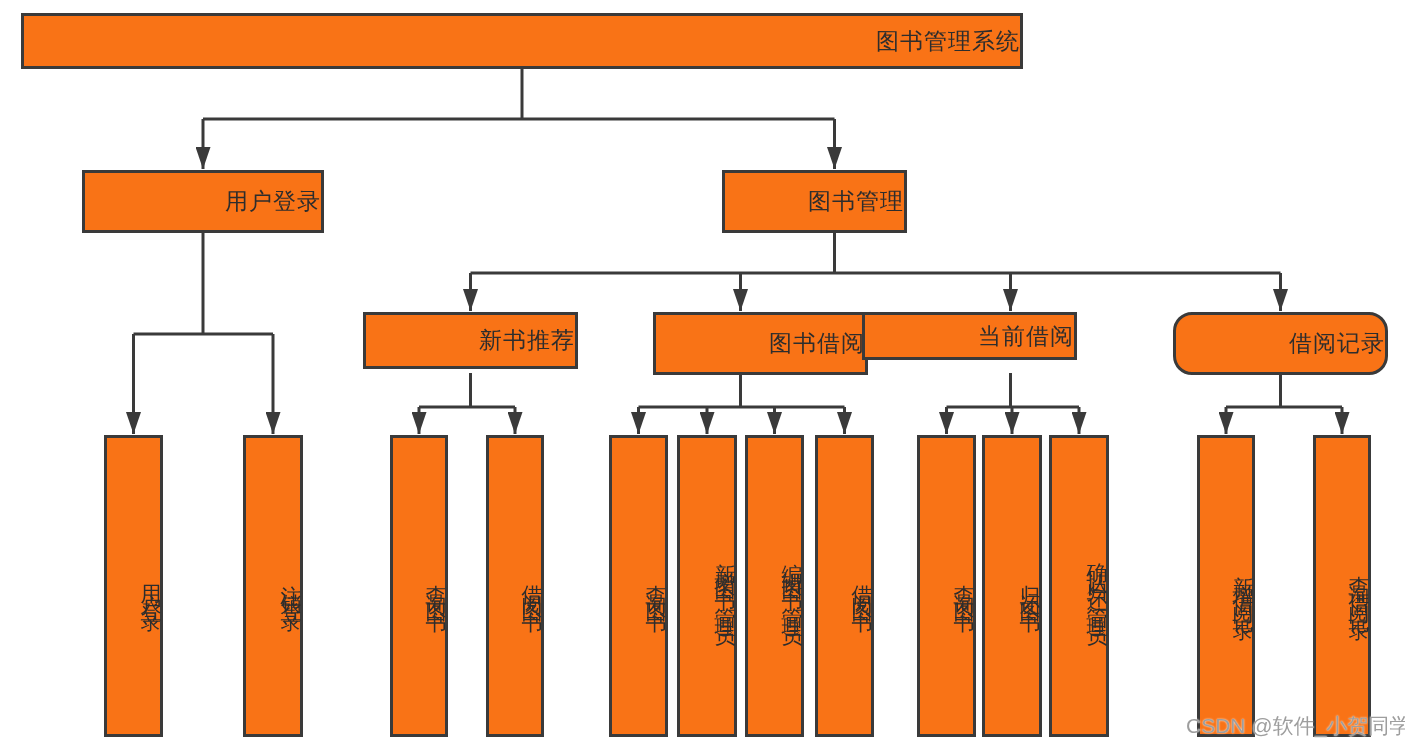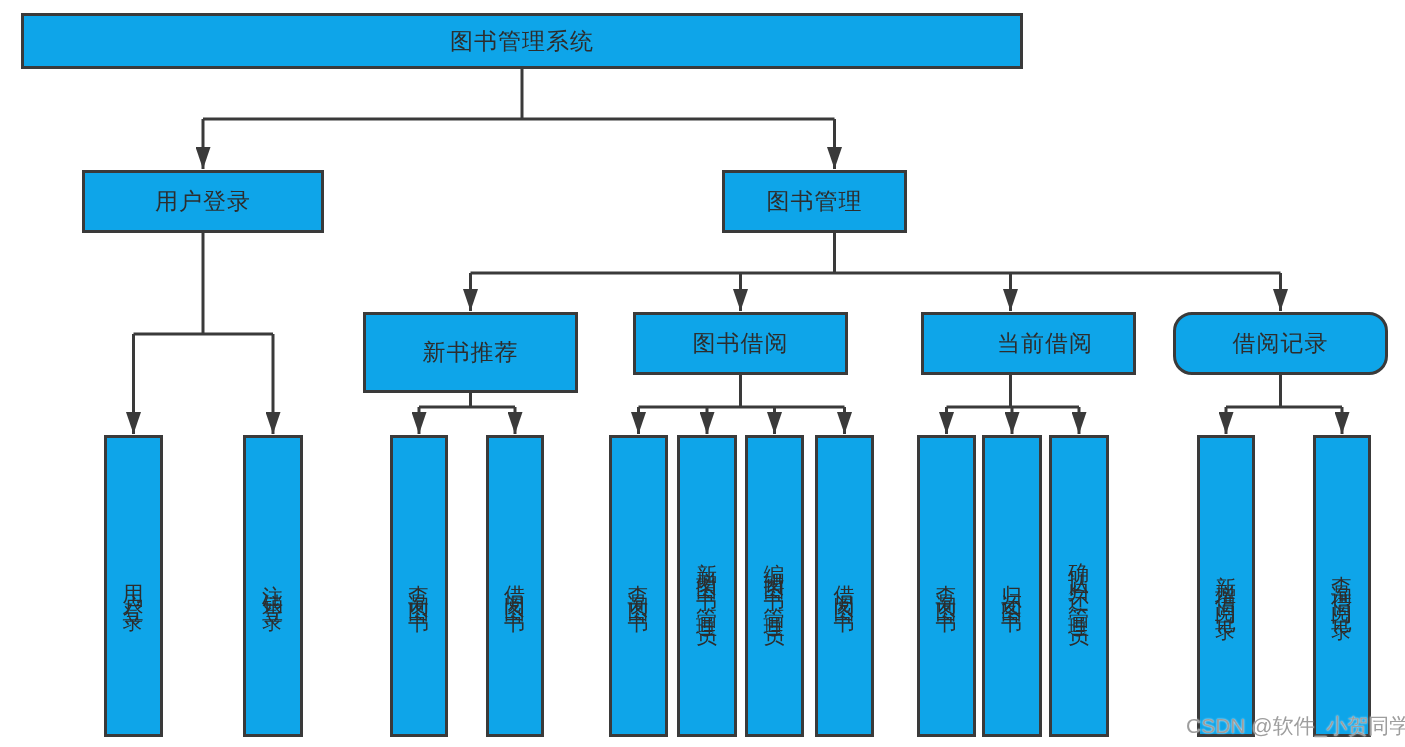--- a/index.html
+++ b/index.html
@@ -19,26 +19,27 @@
   }
   .edge {
     stroke: var(--line, #3a3a3a);
     stroke-width: 3;
     fill: none;
   }
   .node {
     position: absolute;
     box-sizing: border-box;
     border: 3px solid var(--line, #3a3a3a);
-    background: #0ea5e9;
+    background: #f97316;
     display: flex;
     align-items: center;
-    justify-content: center;
+    justify-content: flex-end;
     z-index: 2;
     color: var(--text, #2d2d2d);
+    font-family: Liberation Mono, monospace;
   }
   .node.horizontal span {
     font-size: 23px;
     letter-spacing: 1px;
     white-space: nowrap;
   }
   .node.vertical span {
     writing-mode: vertical-rl;
     text-orientation: mixed;
     font-size: 21px;
@@ -103,27 +104,27 @@
   <div>
       <div class="node horizontal" style="left: 21px; top: 13px; width: 1002px; height: 56px;">
         <span>图书管理系统</span>
       </div>
       <div class="node horizontal" style="left: 82px; top: 170px; width: 242px; height: 63px;">
         <span>用户登录</span>
       </div>
       <div class="node horizontal" style="left: 722px; top: 170px; width: 185px; height: 63px;">
         <span>图书管理</span>
       </div>
-      <div class="node horizontal" style="left: 363px; top: 312px; width: 215px; height: 81px;">
+      <div class="node horizontal" style="left: 363px; top: 312px; width: 215px; height: 57px;">
         <span>新书推荐</span>
       </div>
-      <div class="node horizontal" style="left: 633px; top: 312px; width: 215px; height: 63px;">
+      <div class="node horizontal" style="left: 653px; top: 312px; width: 215px; height: 63px;">
         <span>图书借阅</span>
       </div>
-      <div class="node horizontal" style="left: 921px; top: 312px; width: 215px; height: 63px; padding-left: 33px;">
+      <div class="node horizontal" style="left: 862px; top: 312px; width: 215px; height: 48px; padding-left: 33px;">
         <span>当前借阅</span>
       </div>
       <div class="node horizontal" style="left: 1173px; top: 312px; width: 215px; height: 63px; border-radius: 19px;">
         <span>借阅记录</span>
       </div>
       <div class="node vertical" style="left: 104px; top: 435px; width: 59px; height: 302px;">
         <span>用户登录</span>
       </div>
       <div class="node vertical" style="left: 243px; top: 435px; width: 60px; height: 302px;">
         <span>注销登录</span>

